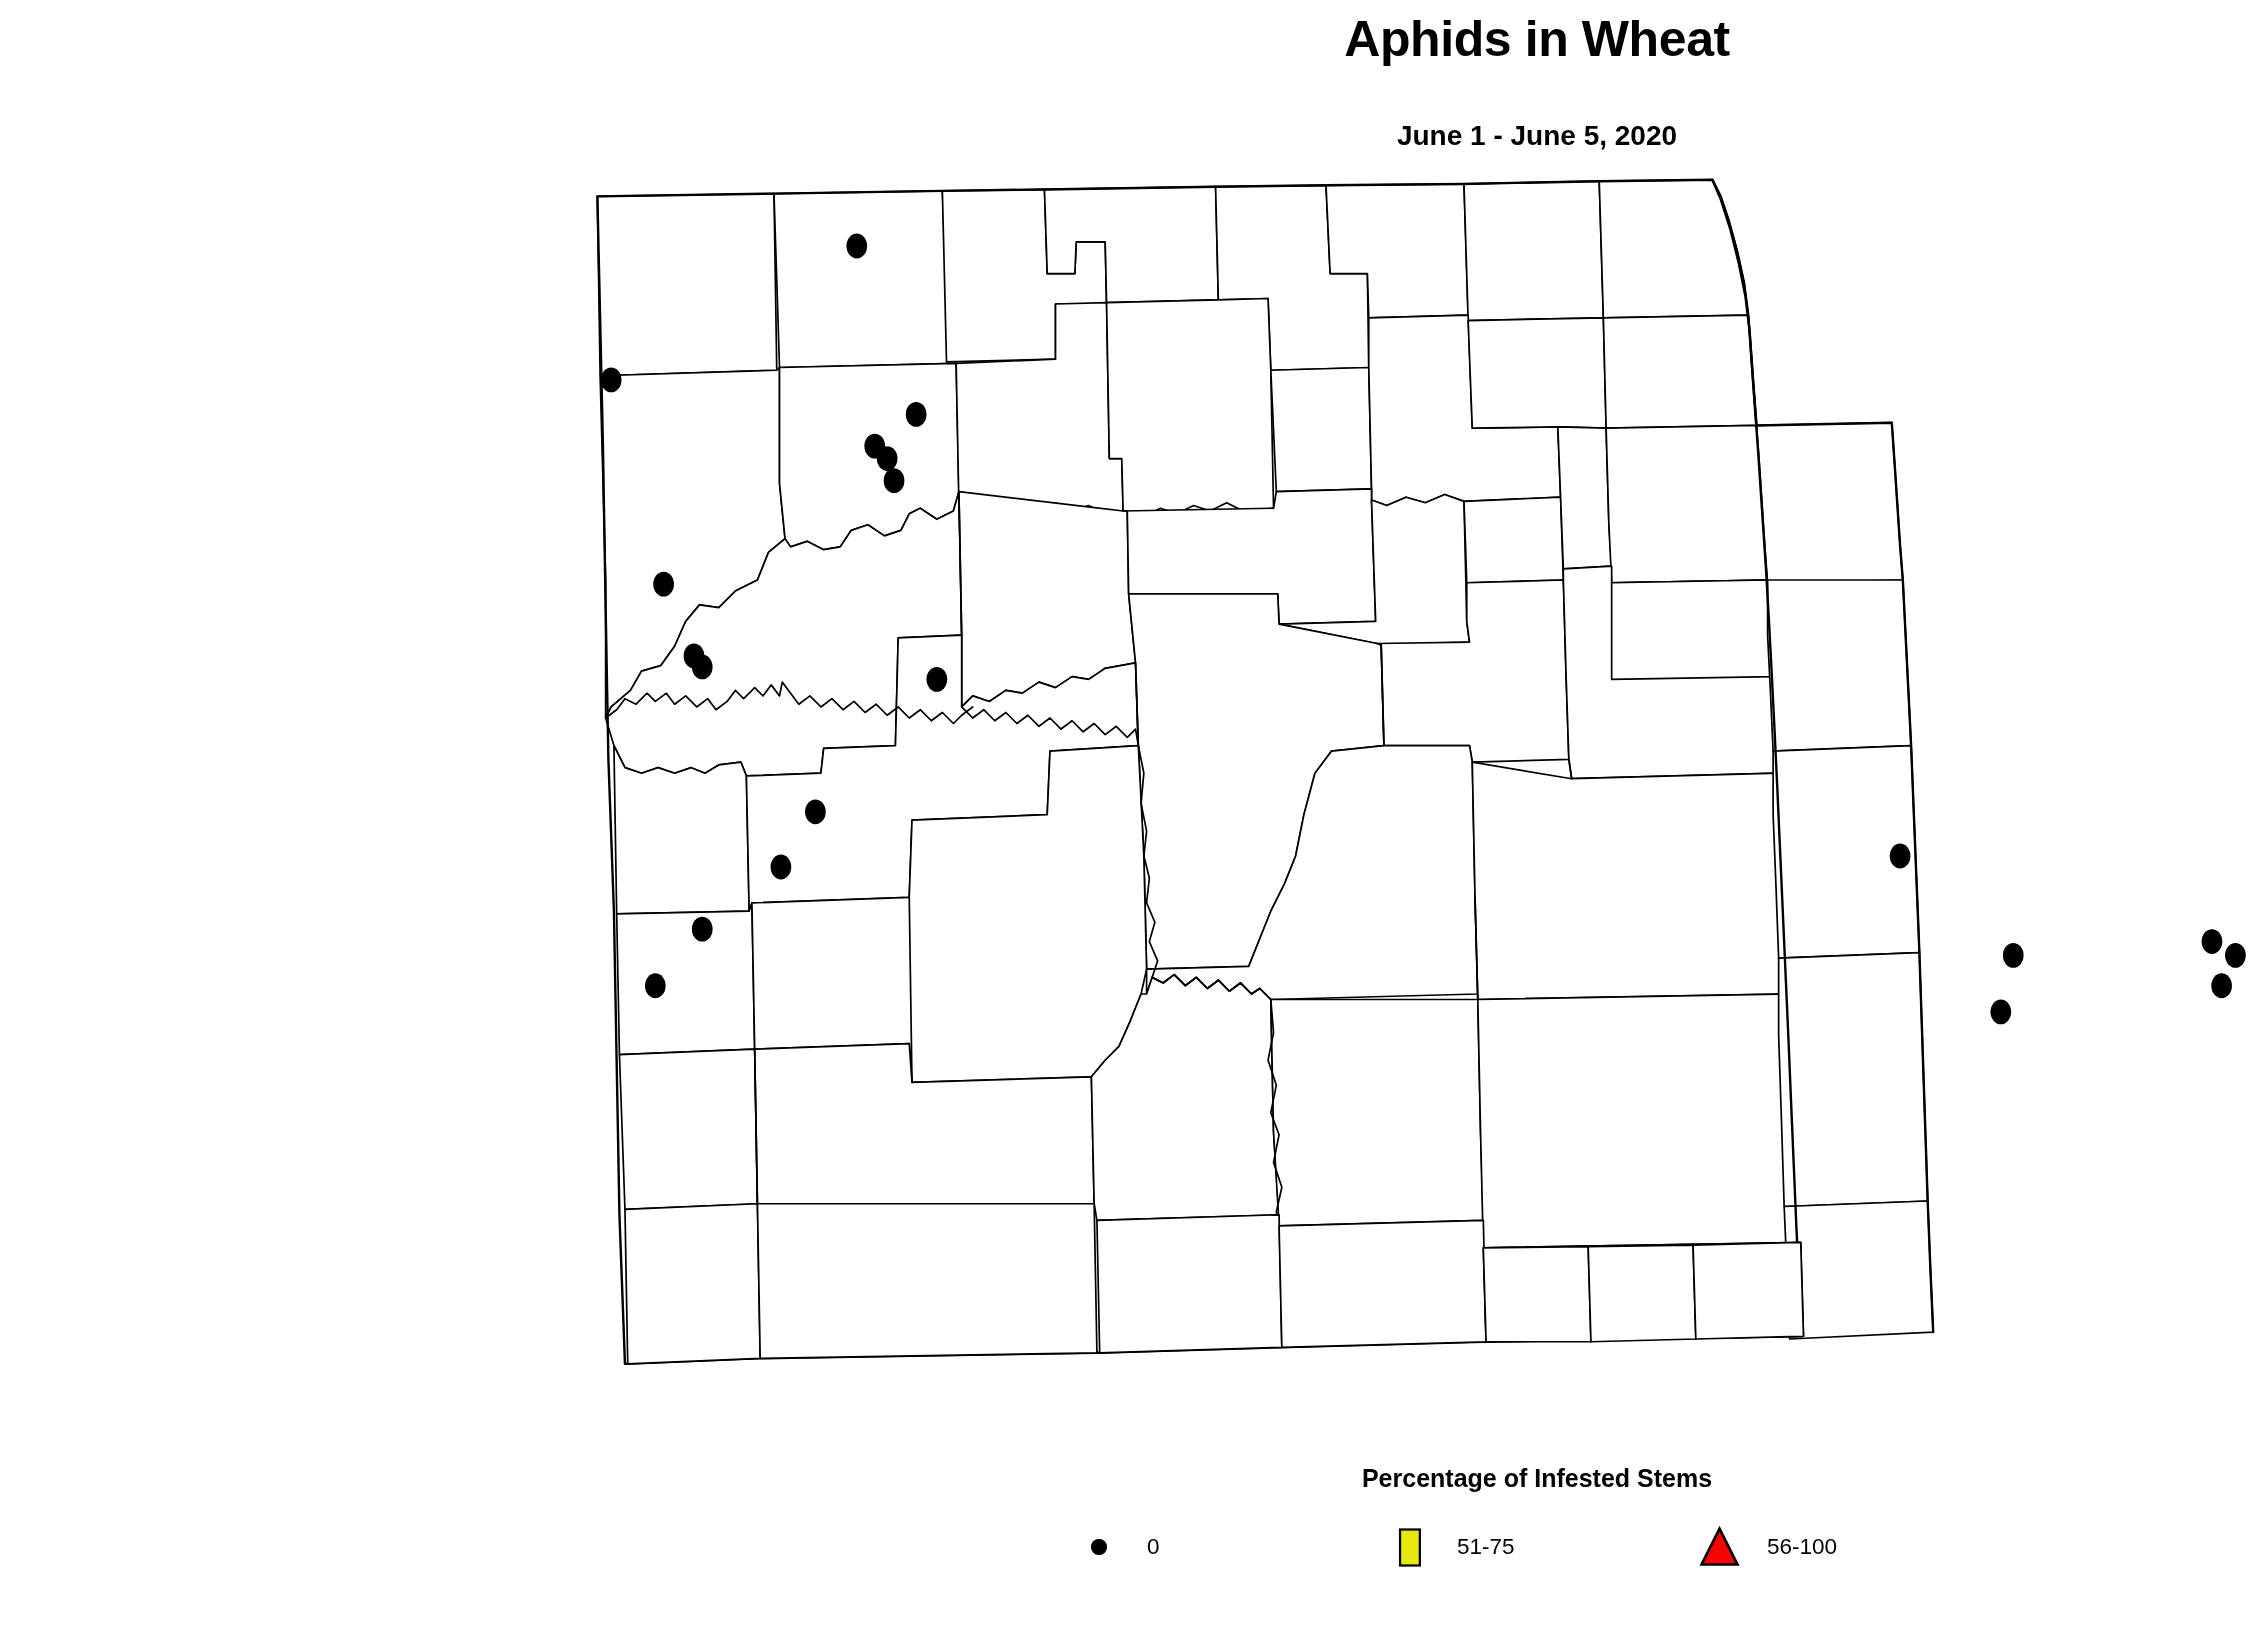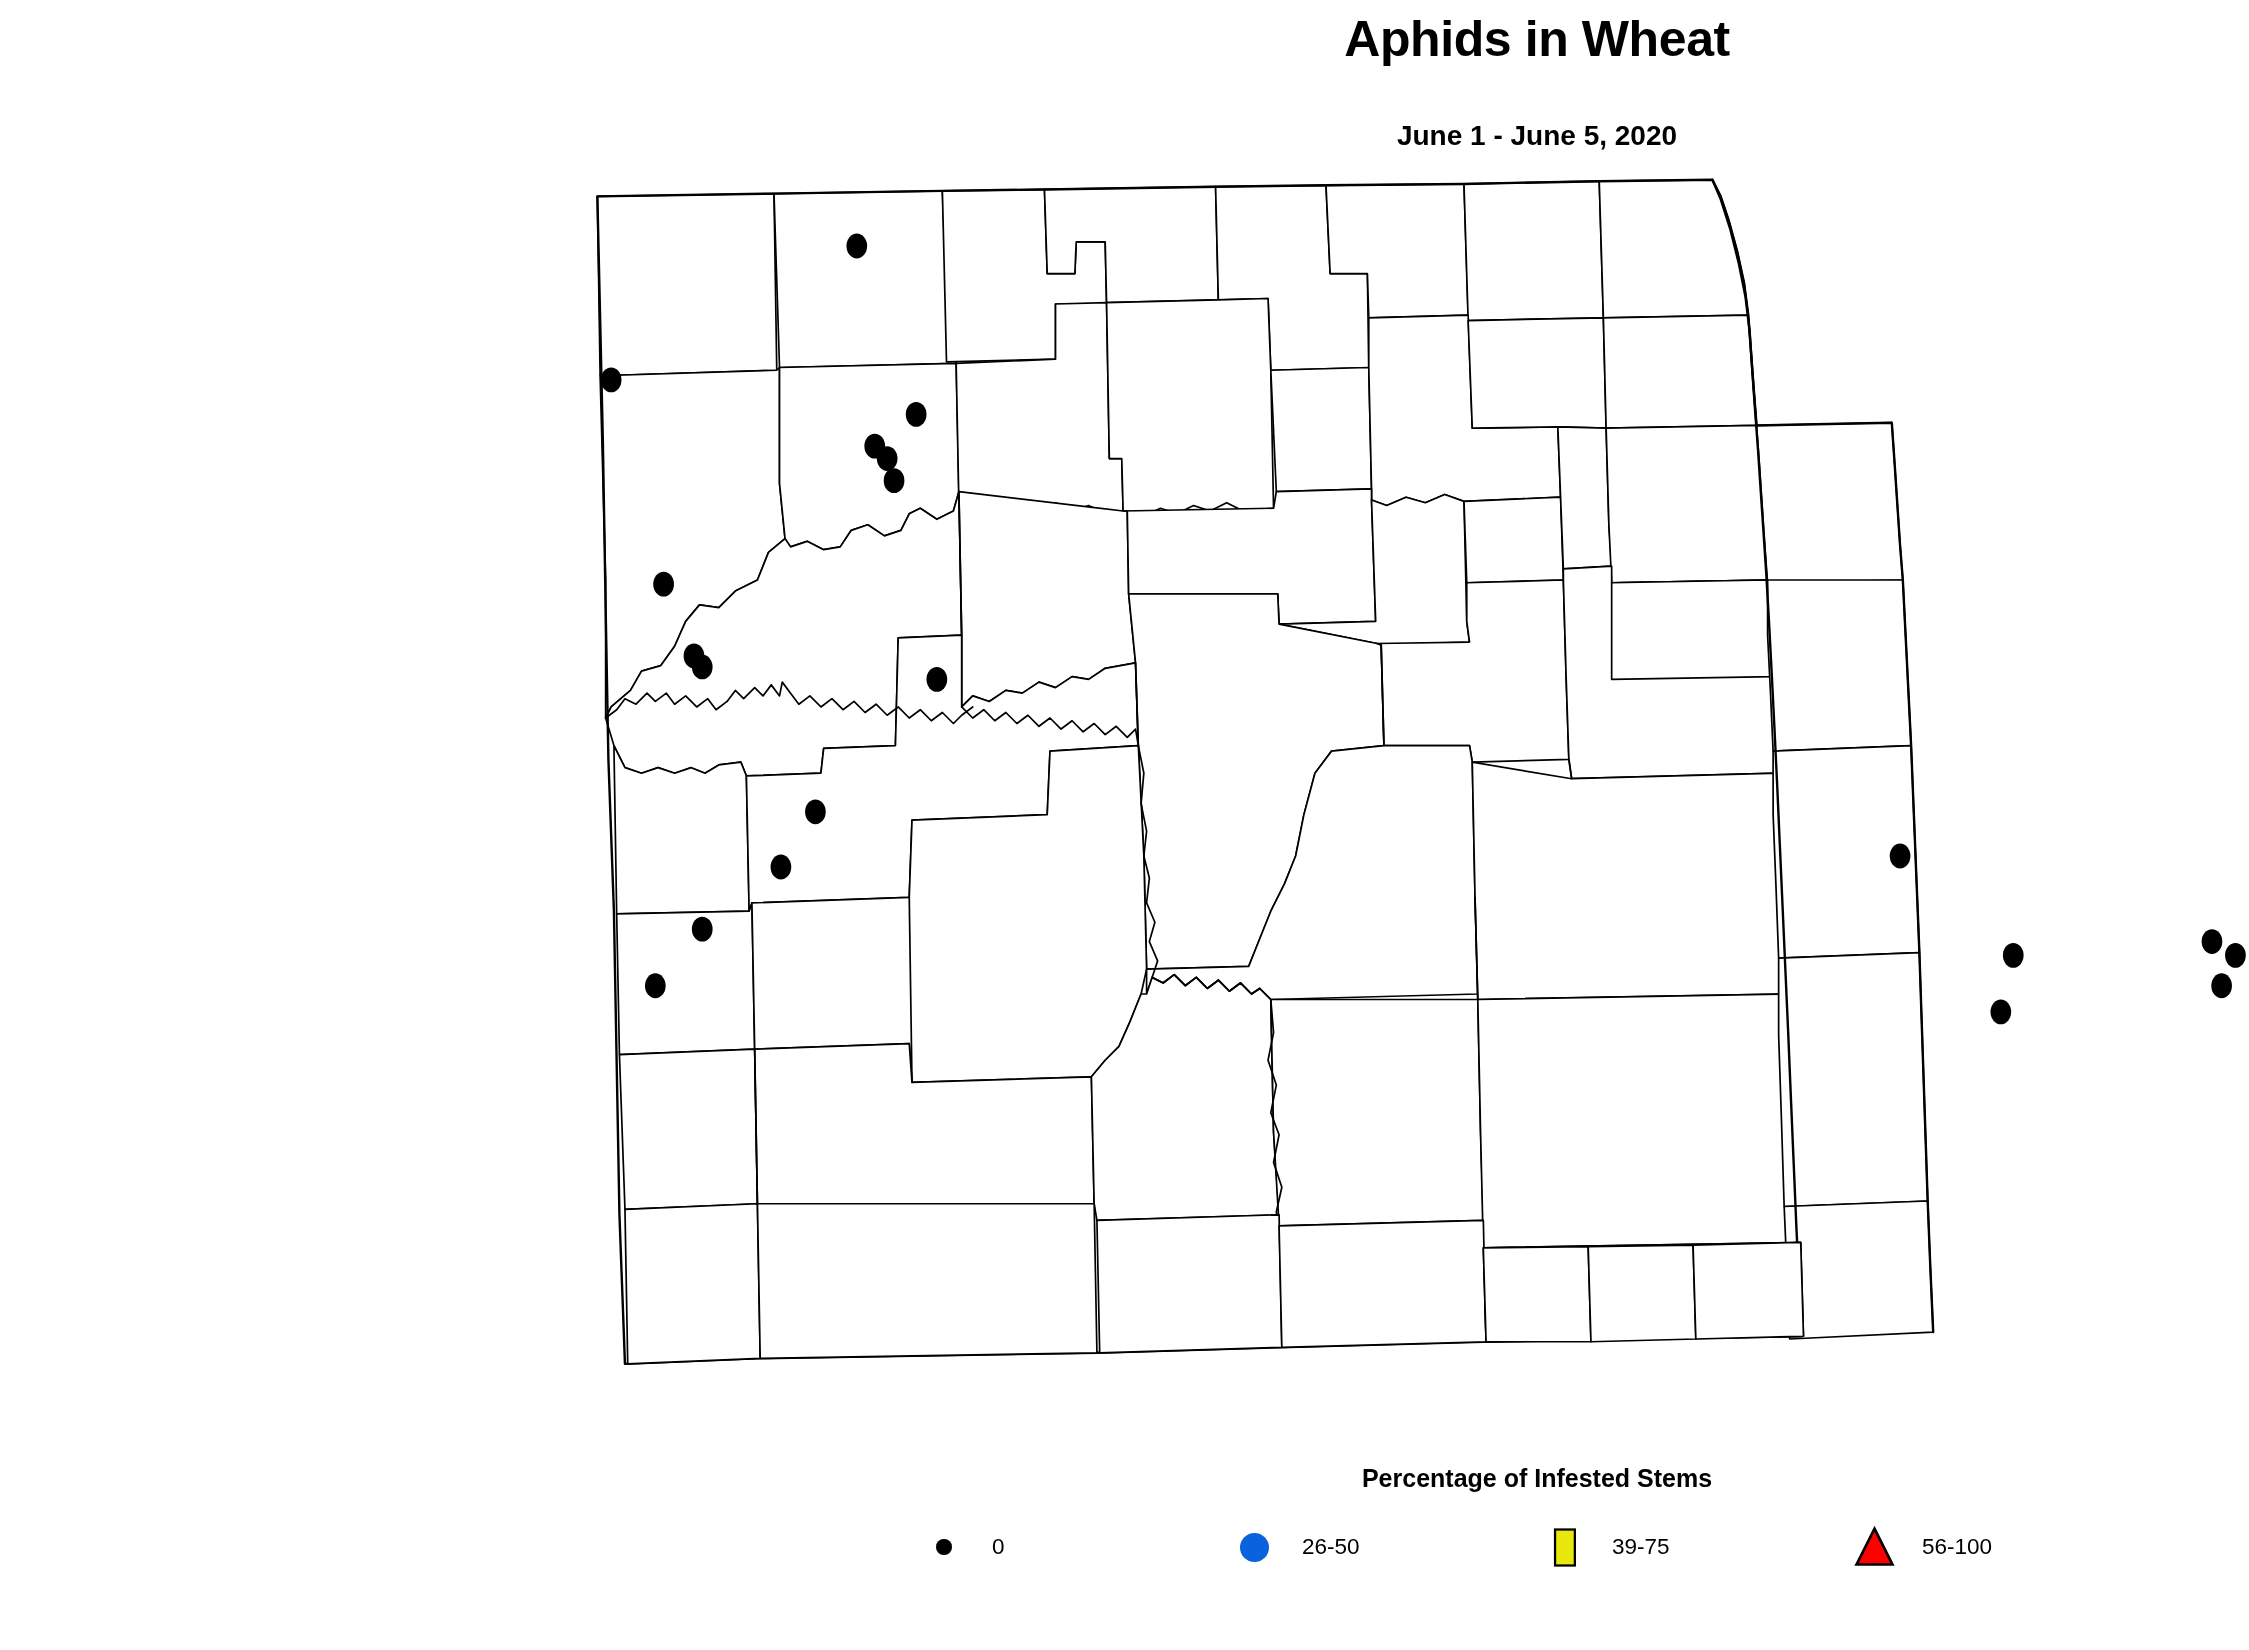--- a/index.html
+++ b/index.html
@@ -322,36 +322,28 @@
     <div id="legend-items">
 
       <div class="legend-item">
         <span class="legend-swatch">
           <span class="sw-dot"></span>
         </span>
         <span class="legend-label">0</span>
       </div>
 
 
-      <div class="legend-item">
-        <span class="legend-swatch">
-          <svg width="39" height="39" viewBox="0 0 86 86">
-            <circle cx="43" cy="43" r="32" fill="#0A62DC" stroke="none"></circle>
-          </svg>
-        </span>
-        <span class="legend-label">26-50</span>
-      </div>
 
       <div class="legend-item">
         <span class="legend-swatch">
           <svg width="39" height="45" viewBox="0 0 86 100">
             <rect x="22" y="10" width="44" height="80" fill="#E8E80F" stroke="#000000" stroke-width="5"></rect>
           </svg>
         </span>
-        <span class="legend-label">39-75</span>
+        <span class="legend-label">51-75</span>
       </div>
 
       <div class="legend-item">
         <span class="legend-swatch">
           <svg width="43" height="45" viewBox="0 0 96 100">
             <polygon points="48,8 88,88 8,88" fill="#FF0000" stroke="#000000" stroke-width="6" stroke-linejoin="miter"></polygon>
           </svg>
         </span>
         <span class="legend-label">56-100</span>
       </div>

